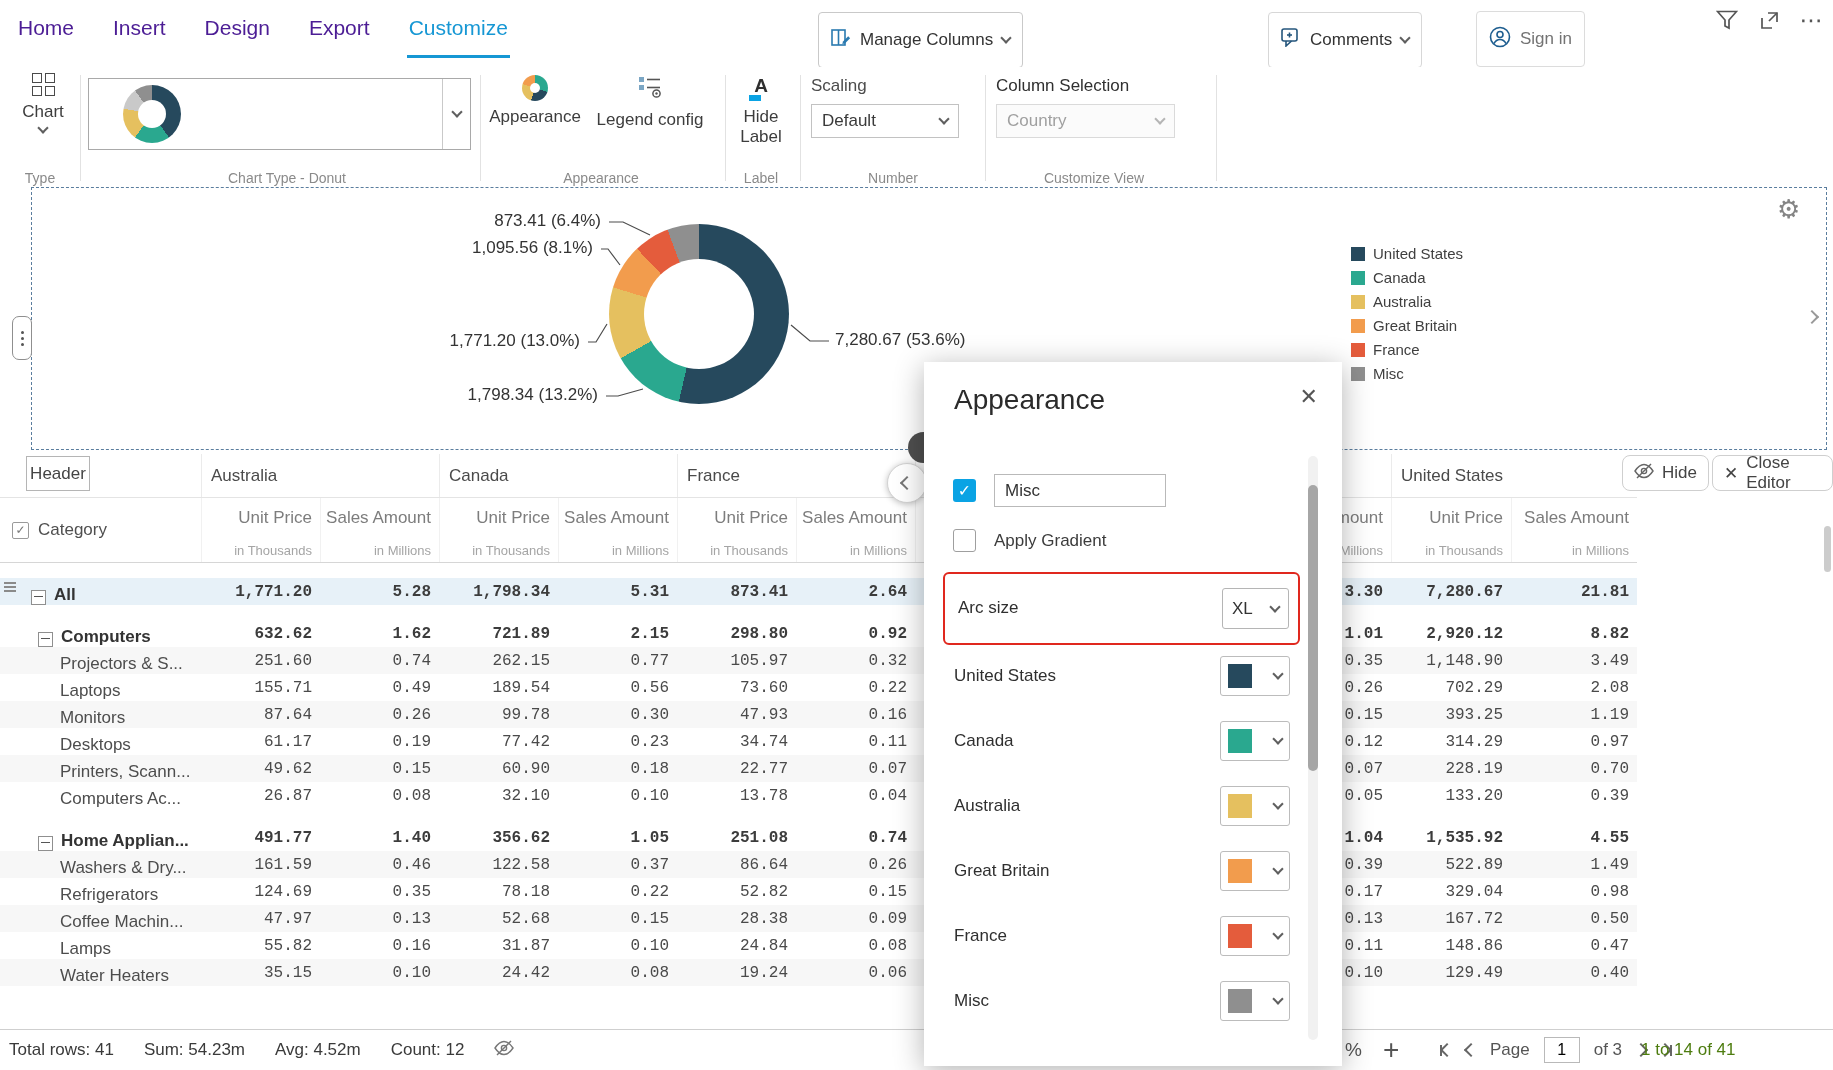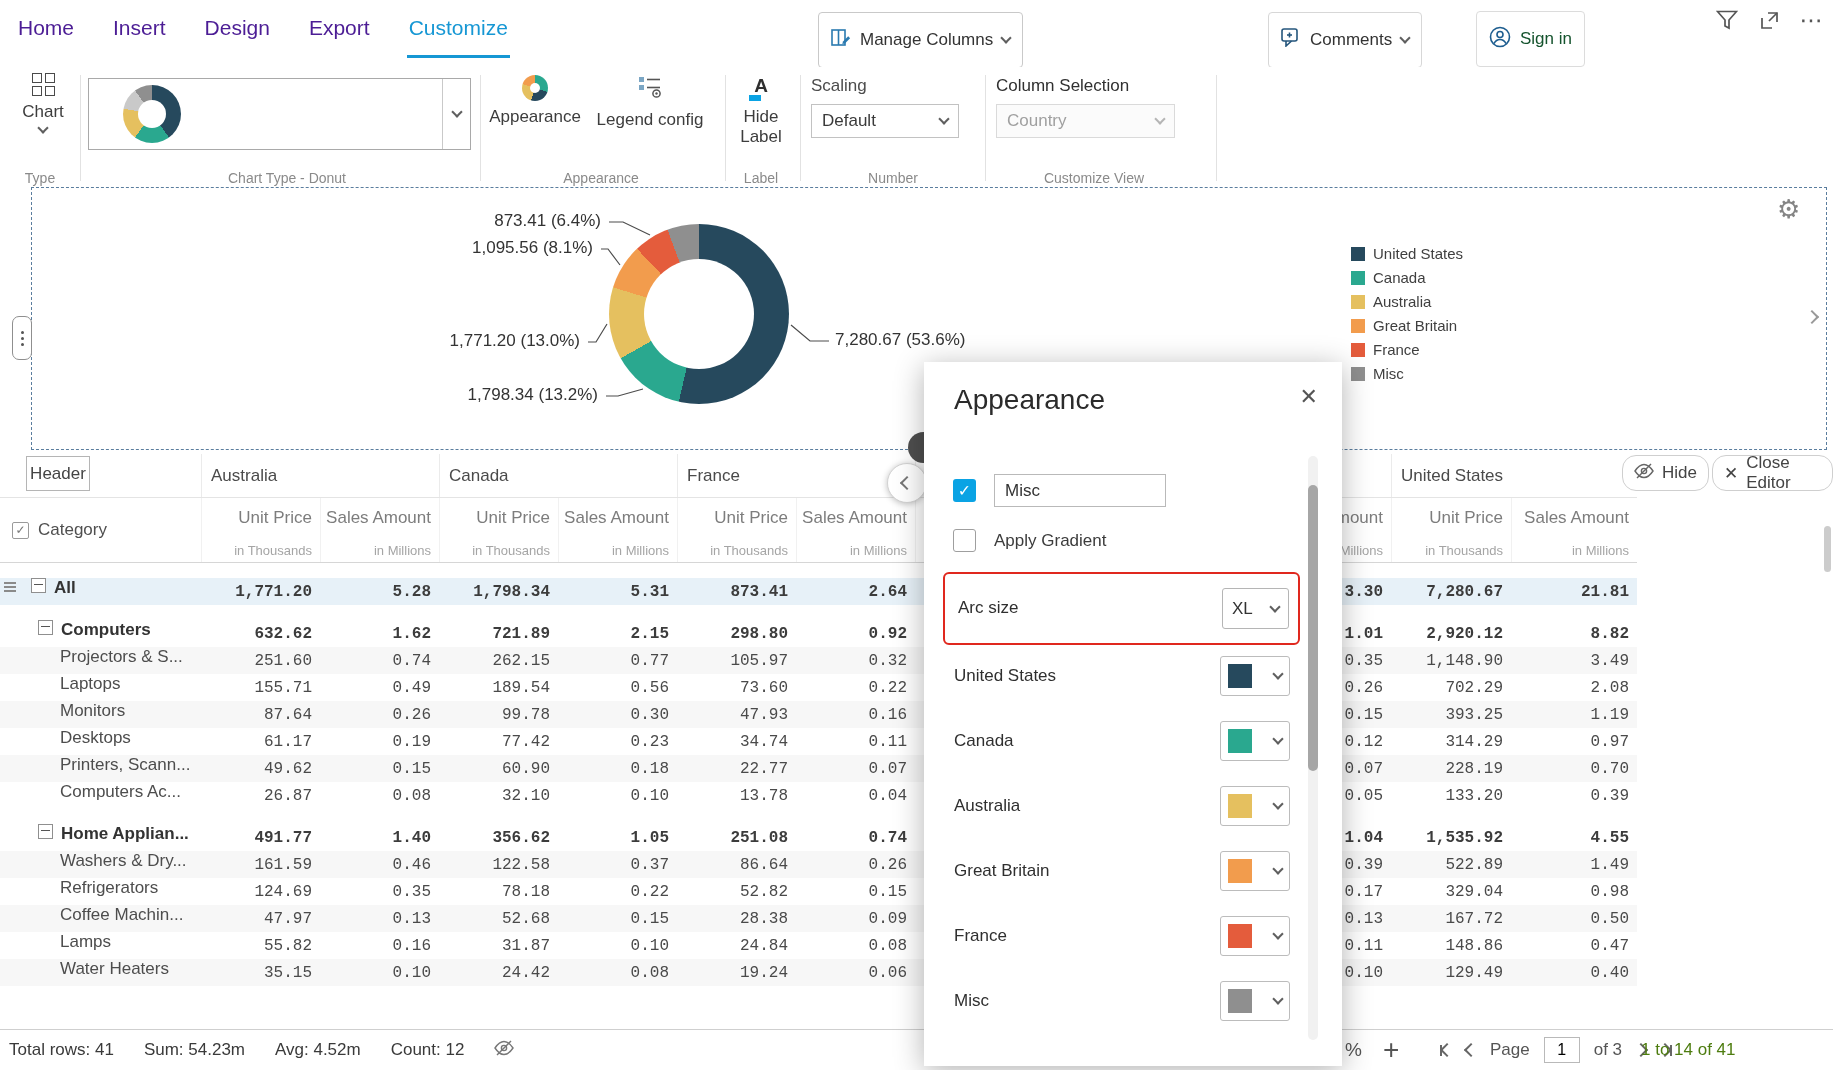--- a/index.html
+++ b/index.html
@@ -9,21 +9,21 @@
   .menubar{position:absolute;left:0;top:0;width:100%;height:67px;background:#fff}
   #menu-tabs{position:absolute;left:16px;top:0;height:58px;display:flex;gap:35px}
   .tab{font-size:21px;color:#4c1d95;display:flex;align-items:center;height:58px;
        border-bottom:3px solid transparent;box-sizing:border-box;padding:0 2px;cursor:pointer;white-space:nowrap}
   .tab.active{color:#1697d4;border-bottom-color:#1697d4}
   .tab.contextual{color:#1697d4}
   .tbtn{position:absolute;display:flex;align-items:center;gap:9px;background:#fff;
         border:1px solid #c9c9c9;border-radius:4px;font-size:17px;color:#333;padding:0 12px;height:56px;box-sizing:border-box}
   #manage-cols{left:818px;top:12px}
   #comments{left:1268px;top:12px;border-color:#d7d7d7}
-  #signin{left:1476px;top:11px;border-color:#dcdcdc;color:#14532d}
+  #signin{left:1476px;top:11px;border-color:#dcdcdc;color:#737373}
   .top-icons{position:absolute;right:10px;top:8px;display:flex;gap:18px;align-items:center}
   .ticon{width:24px;height:24px;display:flex;align-items:center;justify-content:center;color:#555;font-size:23px}
   
   .chv{display:inline-block;width:8px;height:8px;border-right:2px solid #5f5f5f;border-bottom:2px solid #5f5f5f;
        transform:rotate(45deg);margin-top:-4px}
   .chv.sm{width:6px;height:6px}
   .chv.left{transform:rotate(135deg);margin:0}
   .chv.right{transform:rotate(-45deg);margin:0}
   
   .ribbon{position:absolute;left:0;top:67px;width:100%;height:120px;background:#fff}
@@ -81,35 +81,35 @@
                 border-left:1px solid #ebebeb}
   .measure-row{height:64px;border-bottom:1px solid #d6d6d6}
   .mcell{text-align:right;padding:10px 8px 0 0;border-left:1px solid #f1f1f1}
   .m1{font-size:17px;color:#7d7d7d}
   .m2{font-size:13px;color:#a5a5a5;margin-top:15px}
   .corner-cat{display:flex;align-items:center;gap:9px;padding-left:12px;font-size:17px;color:#4f4f4f}
   .cat-ic{width:15px;height:15px;border:1px solid #9a9a9a;border-radius:2px;color:#777;font-size:12px;
           display:flex;align-items:center;justify-content:center;flex:none}
   .drow{height:27px}
   .spacer{height:15px}
-  .rh{display:flex;align-items:flex-start;font-size:17px;color:#4d4d4d;white-space:nowrap;overflow:hidden}
+  .rh{display:flex;align-items:flex-end;font-size:17px;color:#4d4d4d;white-space:nowrap;overflow:hidden}
   .num{font-family:"Liberation Mono",monospace;font-size:16px;color:#4a4a4a;display:flex;align-items:center;
        justify-content:flex-end;padding-right:8px}
   .row-all{background:#e7f1f8}
   .row-all .rh{padding-left:31px;font-weight:bold;color:#333}
   .row-group .rh{padding-left:38px;font-weight:bold;color:#333}
   .row-child .rh{padding-left:60px}
   .row-all .num,.row-group .num{font-weight:bold;color:#3c3c3c}
   .row-stripe{background:#f7f7f7}
   .col-ic{width:13px;height:13px;border:1px solid #8f8f8f;background:#fff;position:relative;margin-right:8px;flex:none}
   .col-ic::after{content:"";position:absolute;left:2px;right:2px;top:5px;height:1px;background:#555}
   #row-drag{position:absolute;left:4px;top:582px;width:12px;display:flex;flex-direction:column;gap:2px}
   #row-drag i{height:2px;background:#8a8a8a;display:block}
   
-  .fbtn{position:absolute;background:#fff;border:1px solid #cfcfcf;border-radius:14px;display:flex;align-items:center;
+  .fbtn{position:absolute;background:#fff;border:1px solid #cfcfcf;border-radius:8px;display:flex;align-items:center;
         justify-content:center;gap:8px;font-size:17px;color:#444;box-sizing:border-box}
   #header-btn{left:26px;top:456px;width:64px;height:35px;border-radius:0;border-color:#b5b5b5}
   #hide-btn{left:1622px;top:455px;height:36px;padding:0 11px}
   #close-editor-btn{left:1712px;top:455px;height:36px;padding:0 11px}
   #scroll-circle{position:absolute;left:887px;top:463px;width:38px;height:38px;border-radius:50%;background:#fff;
                  border:1px solid #d2d2d2;box-shadow:0 1px 6px rgba(0,0,0,.25);z-index:6;display:flex;
                  align-items:center;justify-content:center}
   #dark-circle{position:absolute;left:908px;top:432px;width:31px;height:31px;border-radius:50%;background:#4f4f4f;z-index:5}
   #grid-scrollbar{position:absolute;left:1824px;top:526px;width:7px;height:46px;background:#cccccc;border-radius:4px}
   

